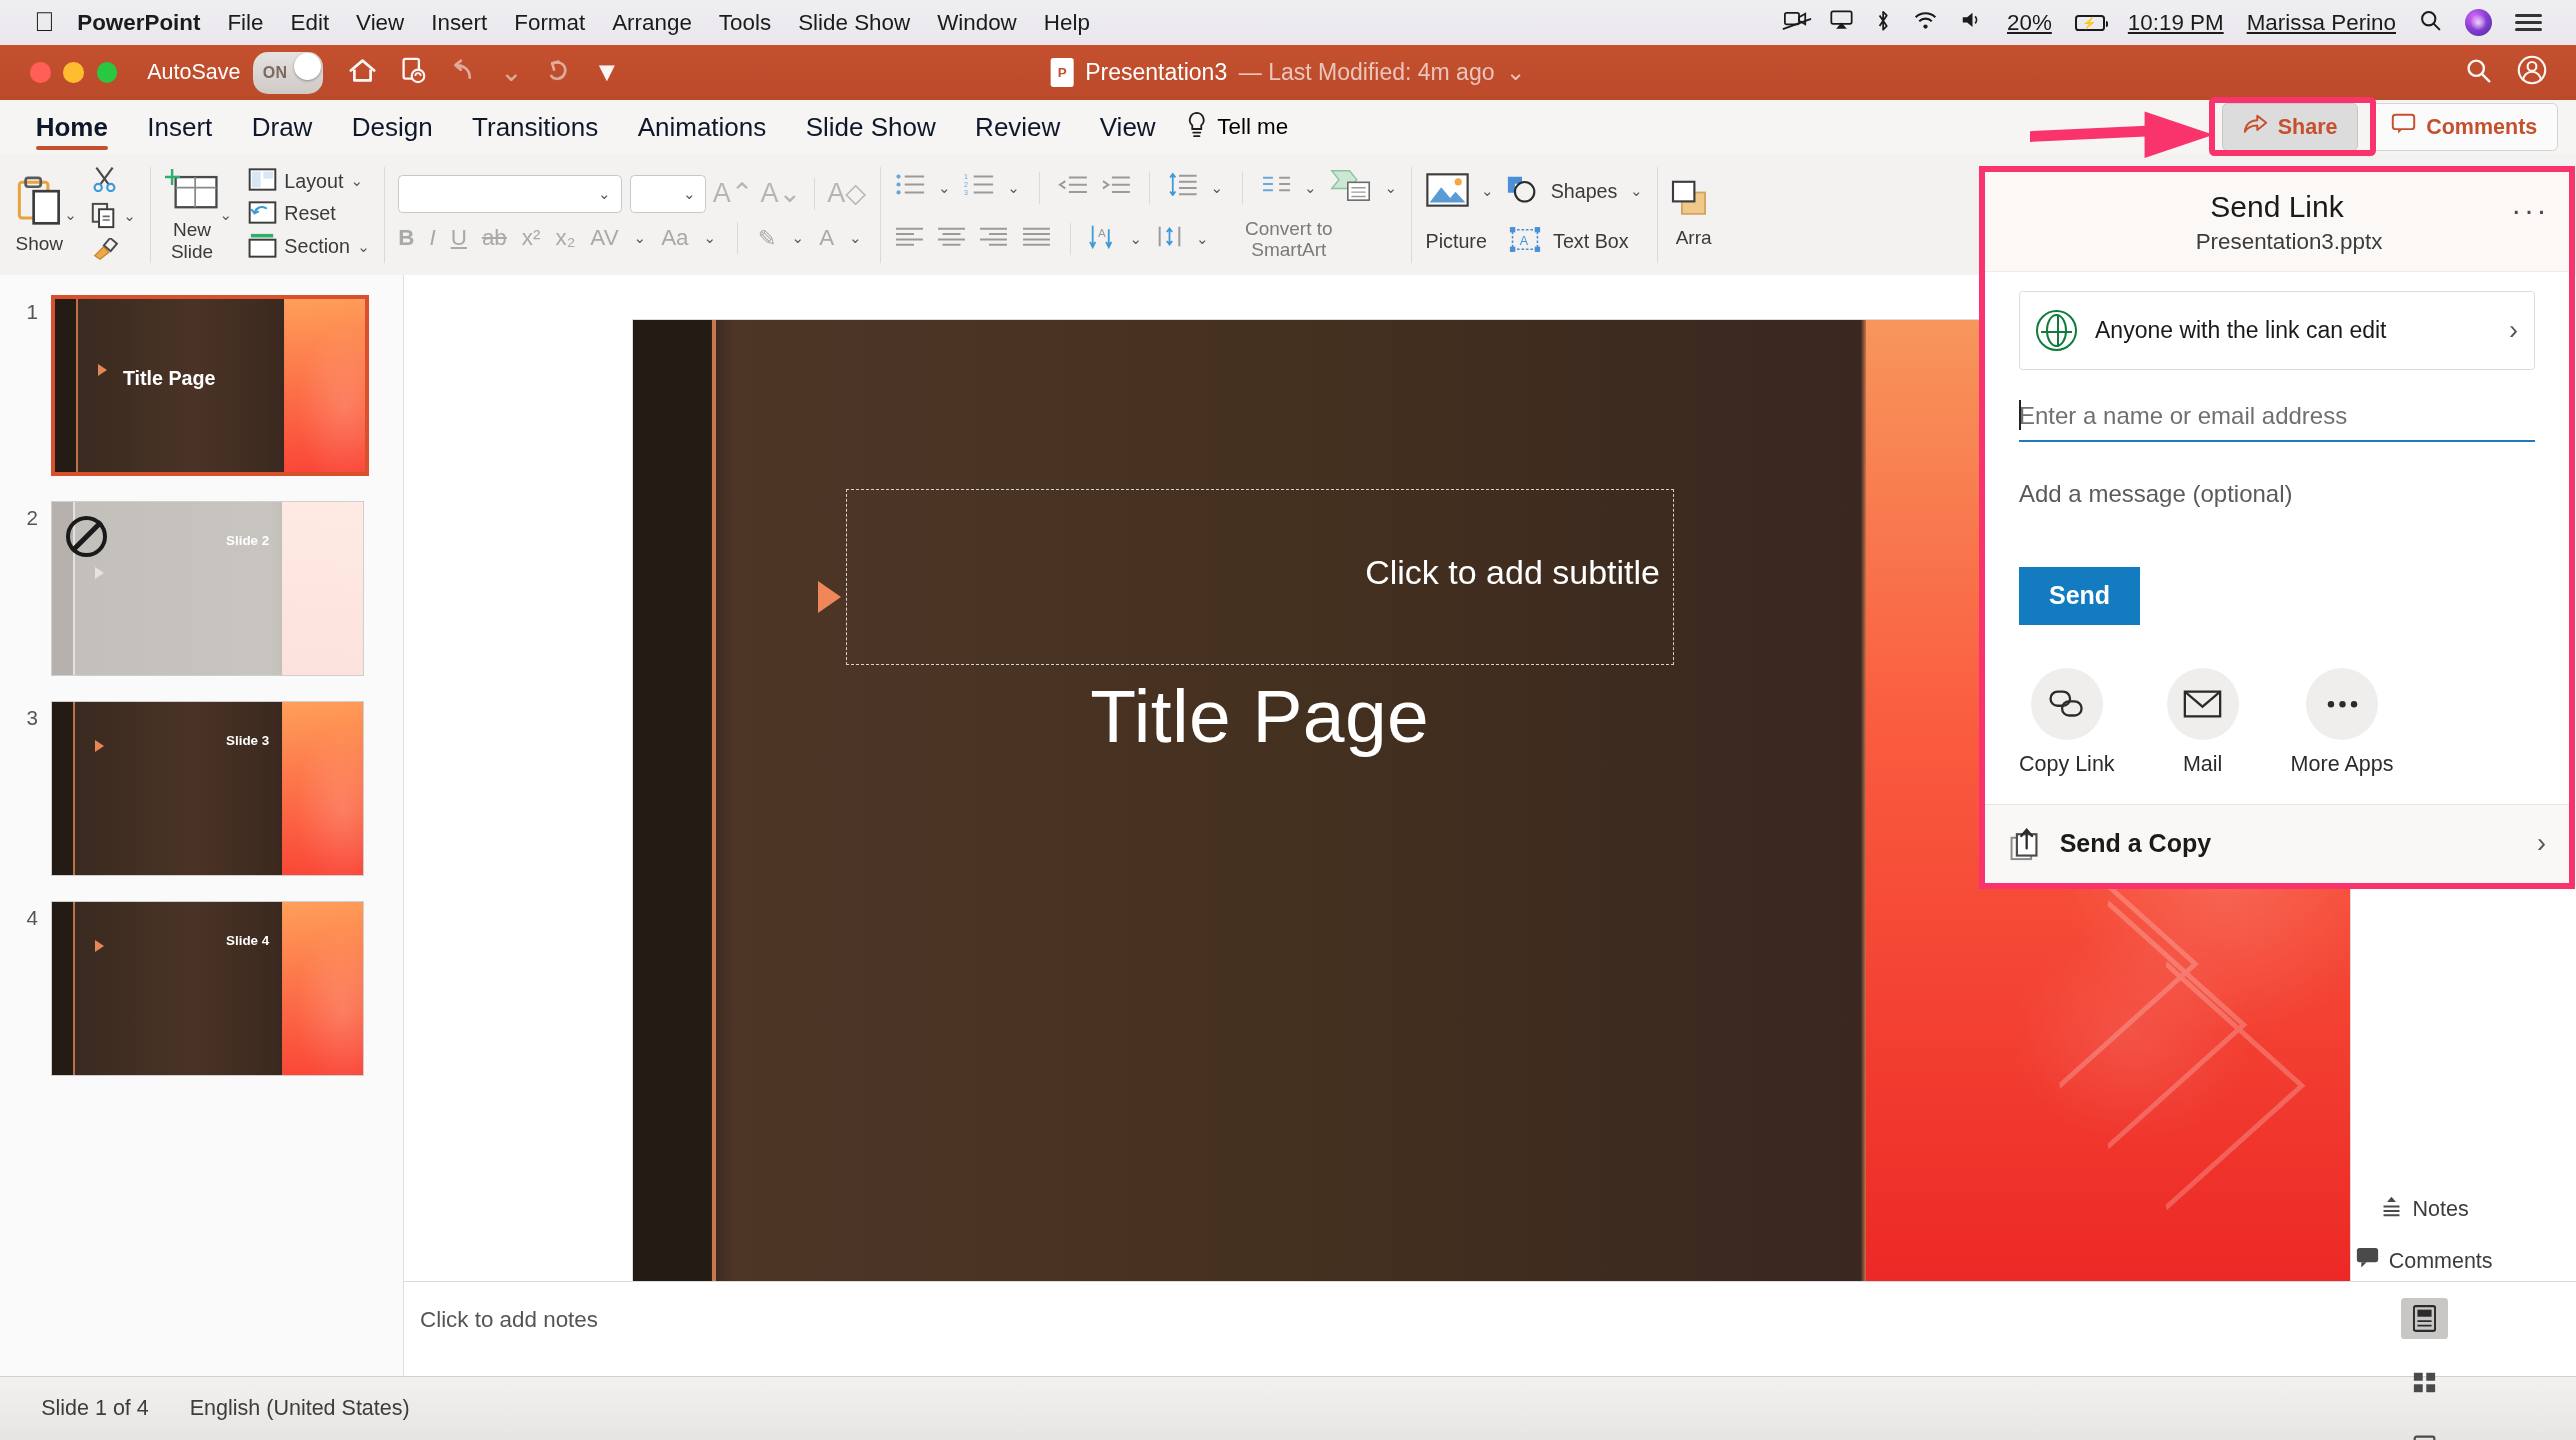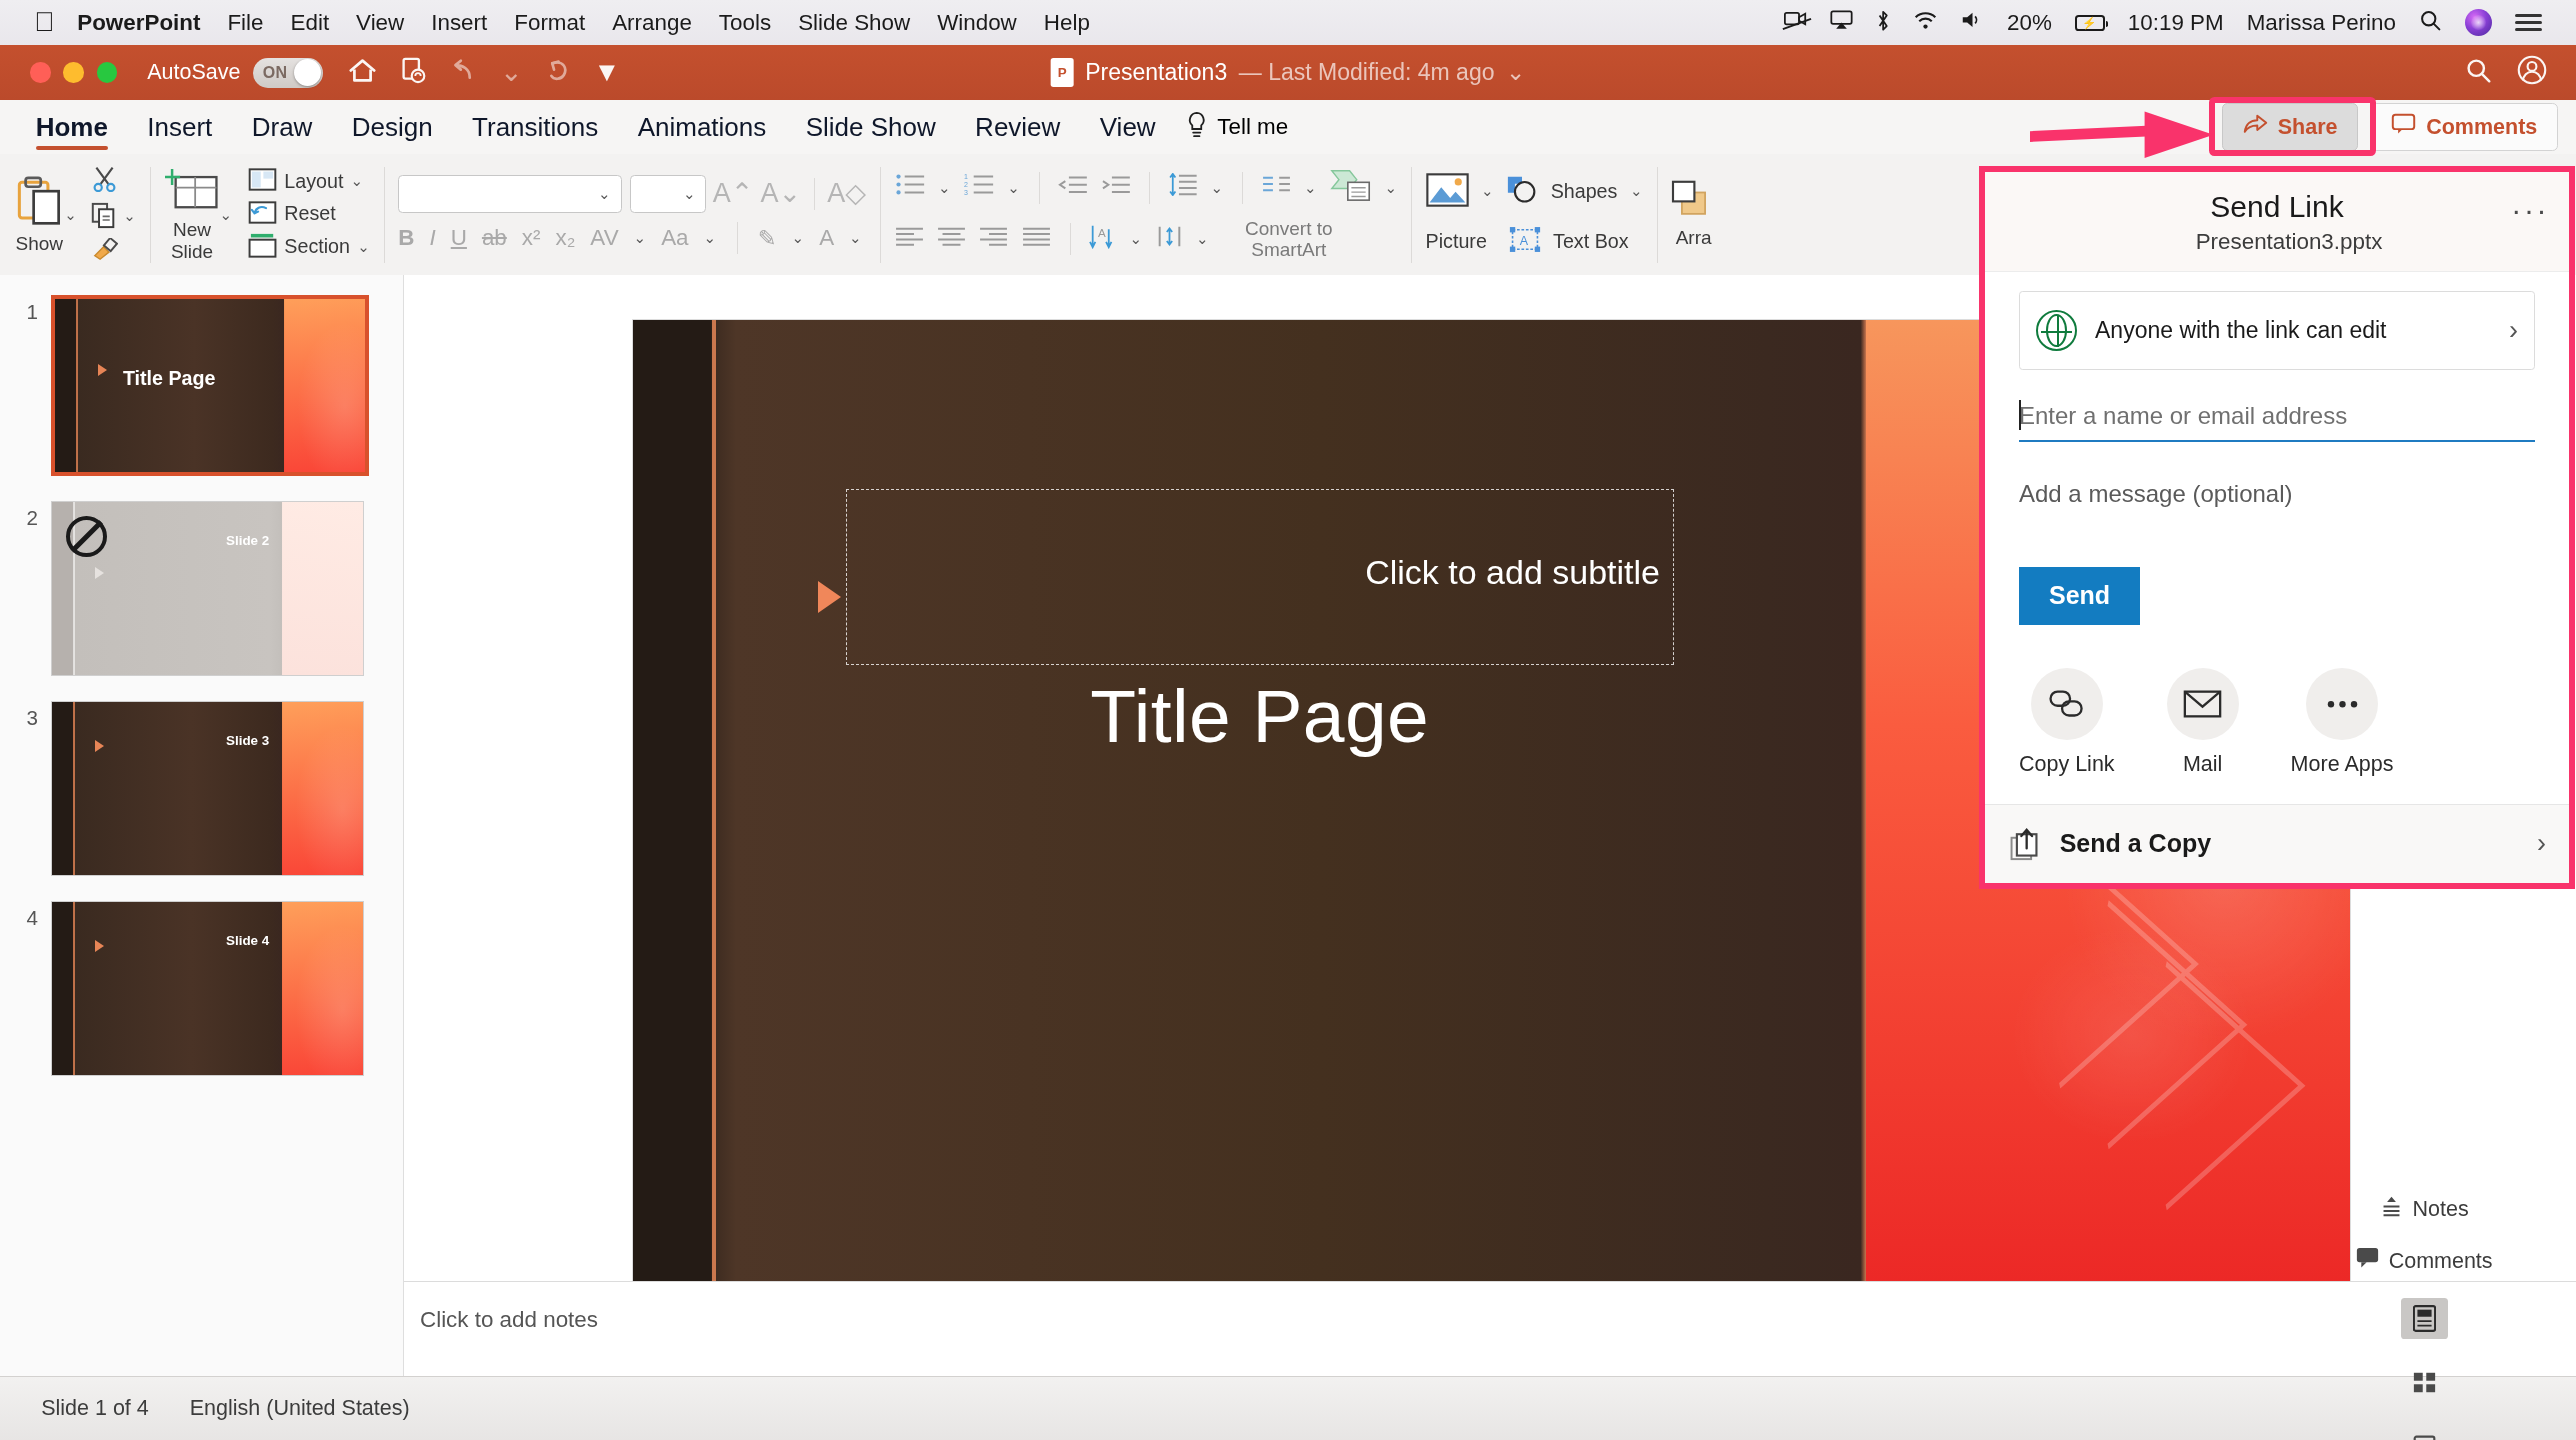--- a/index.html
+++ b/index.html
@@ -15,21 +15,21 @@
   .macbar {
     position: absolute; top: 0; left: 0; width: 2576px; height: 45px;
     background: linear-gradient(180deg,#efeef1 0%,#e9e7ec 100%);
     display: flex; align-items: center; padding: 0 16px;
     font-size: 22.4px; color: #1b1b1b;
   }
   .apple-logo { font-size: 27px; margin: 0 23px 0 18px; line-height: 1; }
   .macbar .mi { margin-right: 27px; white-space: nowrap; }
   .macbar .mi.bold { font-weight: bold; }
   .macbar-right { margin-left: auto; display: flex; align-items: center; gap: 23px; padding-right: 18px; }
-  .macbar-right .mi { margin-right: 0; }
+  .macbar-right .mi { margin-right: 0; text-decoration: underline; }
   .sbicon { display: inline-block; line-height: 1; }
   .siri-orb {
     width: 27px; height: 27px; border-radius: 50%;
     background: radial-gradient(circle at 35% 30%, #d66bf5 0%, #8a3fd6 45%, #4a2a9c 100%);
     position: relative;
   }
   .siri-orb::after{content:"";position:absolute;inset:6.3px;border-radius:50%;
     background:radial-gradient(circle at 50% 50%, #fff 0%, rgba(255,255,255,.1) 70%);opacity:.75;}
   .ctrl-lines{display:flex;flex-direction:column;gap:4.5px;width:27px;}
   .ctrl-lines span{display:block;height:2.7px;background:#333;border-radius:1.8px;}
@@ -45,21 +45,21 @@
   .titlebar {
     position: absolute; top: 45px; left: 0; width: 2576px; height: 55px;
     background: linear-gradient(180deg,#c4502e 0%,#bb4a2b 100%);
     display: flex; align-items: center; padding: 0 19.7px;
   }
   .traffic { display: flex; gap: 12.5px; margin-right: 30px; margin-left: 10.7px; }
   .dot { width: 20.6px; height: 20.6px; border-radius: 50%; }
   .dot.r { background: #ff5f57; } .dot.y { background: #febc2e; } .dot.g { background: #28c840; }
   .autosave-wrap { display:flex; align-items:center; gap:12.5px; color:#fff; font-size:21.5px; }
   .toggle {
-    width: 70px; height: 30px; border-radius: 15px;
+    width: 70px; height: 42px; border-radius: 15px;
     background: linear-gradient(180deg,#e5e2e0,#cfcac6);
     display:flex; align-items:center; justify-content:flex-start; position:relative;
   }
   .toggle .lbl { font-size:16px; color:#7b6a62; font-weight:bold; margin-left:9.8px; letter-spacing:0.4px; }
   .toggle .knob { position:absolute; right:1.8px; top:1.8px; width:27px; height:27px; border-radius:50%;
     background:#fff; box-shadow:0 0.9px 2.7px rgba(0,0,0,.35); }
   .tb-icons { display:flex; align-items:center; gap:23px; margin-left: 25px; color:#fff; }
   .tb-ic { font-size: 27px; line-height:1; opacity:.95; }
   .tb-ic.dim { opacity:.52; }
   .doc-title { position:absolute; left:50%; transform:translateX(-50%); display:flex; align-items:center; gap:11.6px;

